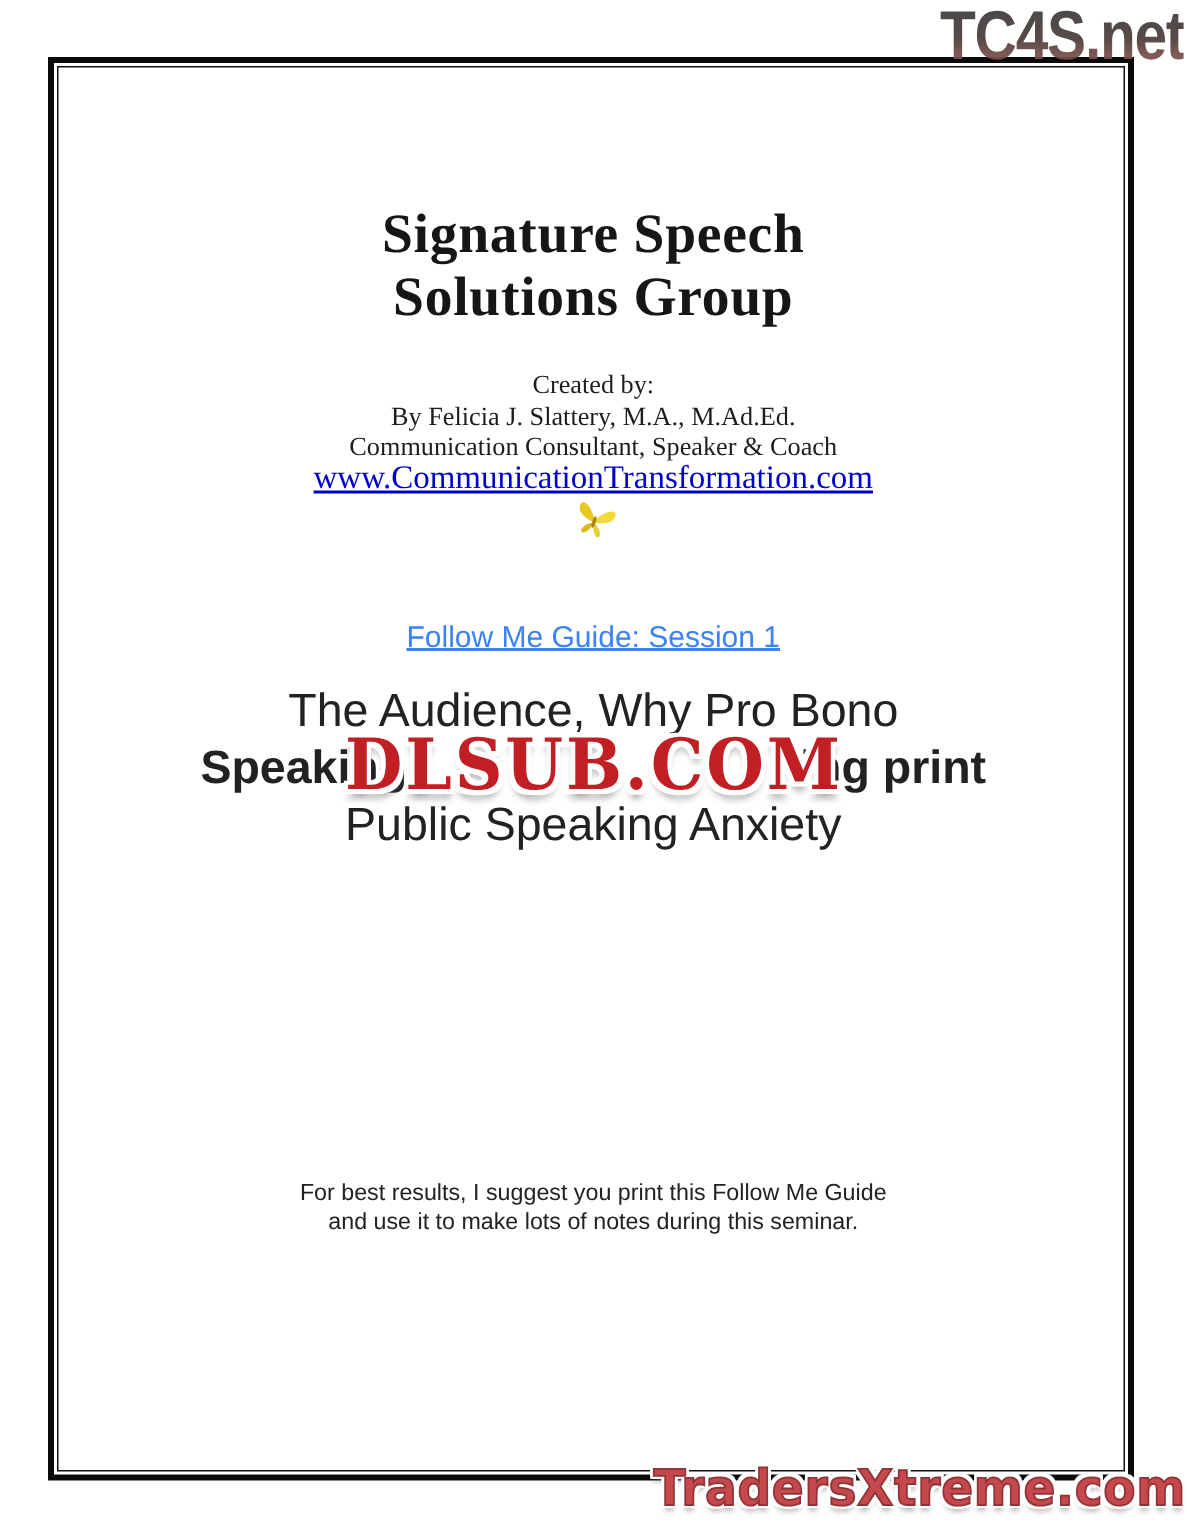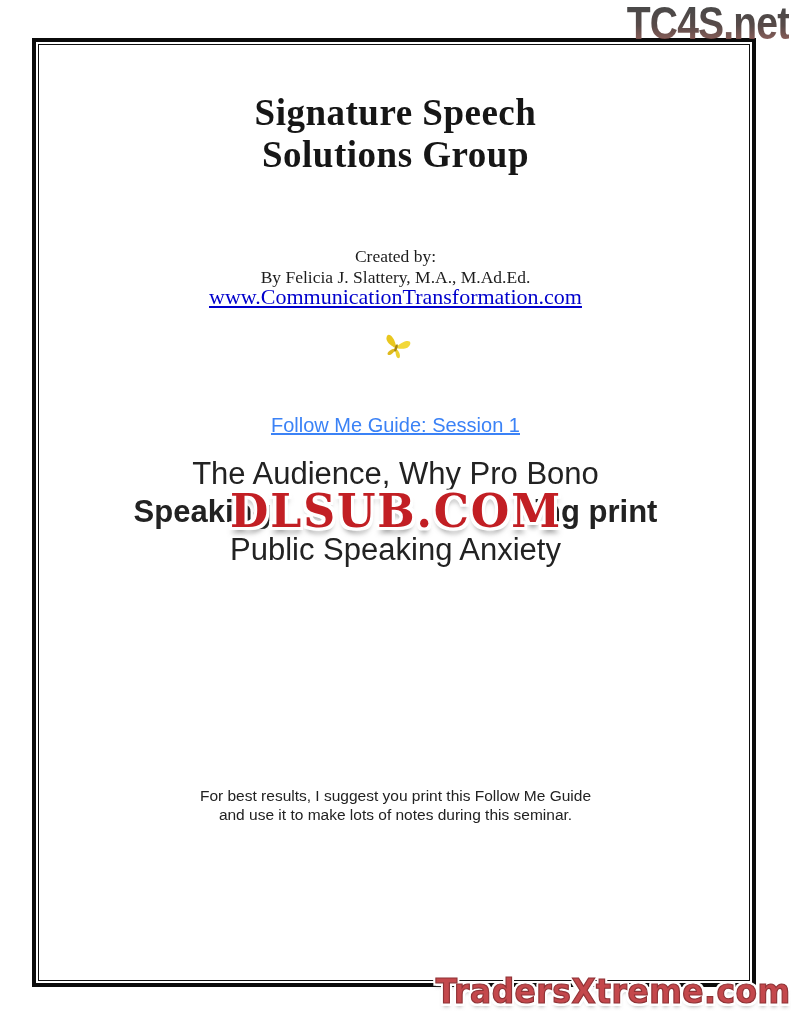--- a/index.html
+++ b/index.html
@@ -54,20 +54,21 @@
   }
 
   
   .content{position:absolute;inset:0;z-index:2;text-align:center;}
 
   .logo-block{position:absolute;top:92px;left:0;right:0;}
   .logo-title{
     font-family:"Liberation Serif","DejaVu Serif",serif;
     font-weight:bold;font-size:37px;line-height:42px;color:#161616;
     letter-spacing:0.5px;
+    margin-top:44px;
   }
   .logo-site{
     font-family:"Liberation Serif","DejaVu Serif",serif;
     font-size:15px;color:#222;margin-top:2px;letter-spacing:0.3px;
   }
 
   .author-block{
     position:absolute;top:246px;left:0;right:0;
     font-family:"Liberation Serif","DejaVu Serif",serif;
     font-size:17.5px;line-height:20.5px;color:#1d1d1d;
@@ -110,20 +111,21 @@
   <div class="logo-block">
     <div class="logo-title">
       <div>Signature Speech</div>
       <div>Solutions Group</div>
     </div>
   </div>
 
   <div class="author-block">
     <div>Created by:</div>
     <div>By Felicia J. Slattery, M.A., M.Ad.Ed.</div>
+    <div>Communication Consultant, Speaker &amp; Coach</div>
     <div>
       <a href="#" class="author-link">www.CommunicationTransformation.com</a>
     </div>
   </div>
 
   <div class="butterfly">
     <svg width="34" height="32" viewBox="0 0 34 32" style="display:inline-block">
       <g transform="rotate(18 17 16)">
         <path d="M17 15 C 11 4, 3 3, 5 10 C 6 13, 10 15, 15 16 Z" fill="#e9c71e"></path>
         <path d="M17 15 C 23 4, 31 3, 29 10 C 28 13, 24 15, 19 16 Z" fill="#f2d839"></path>

